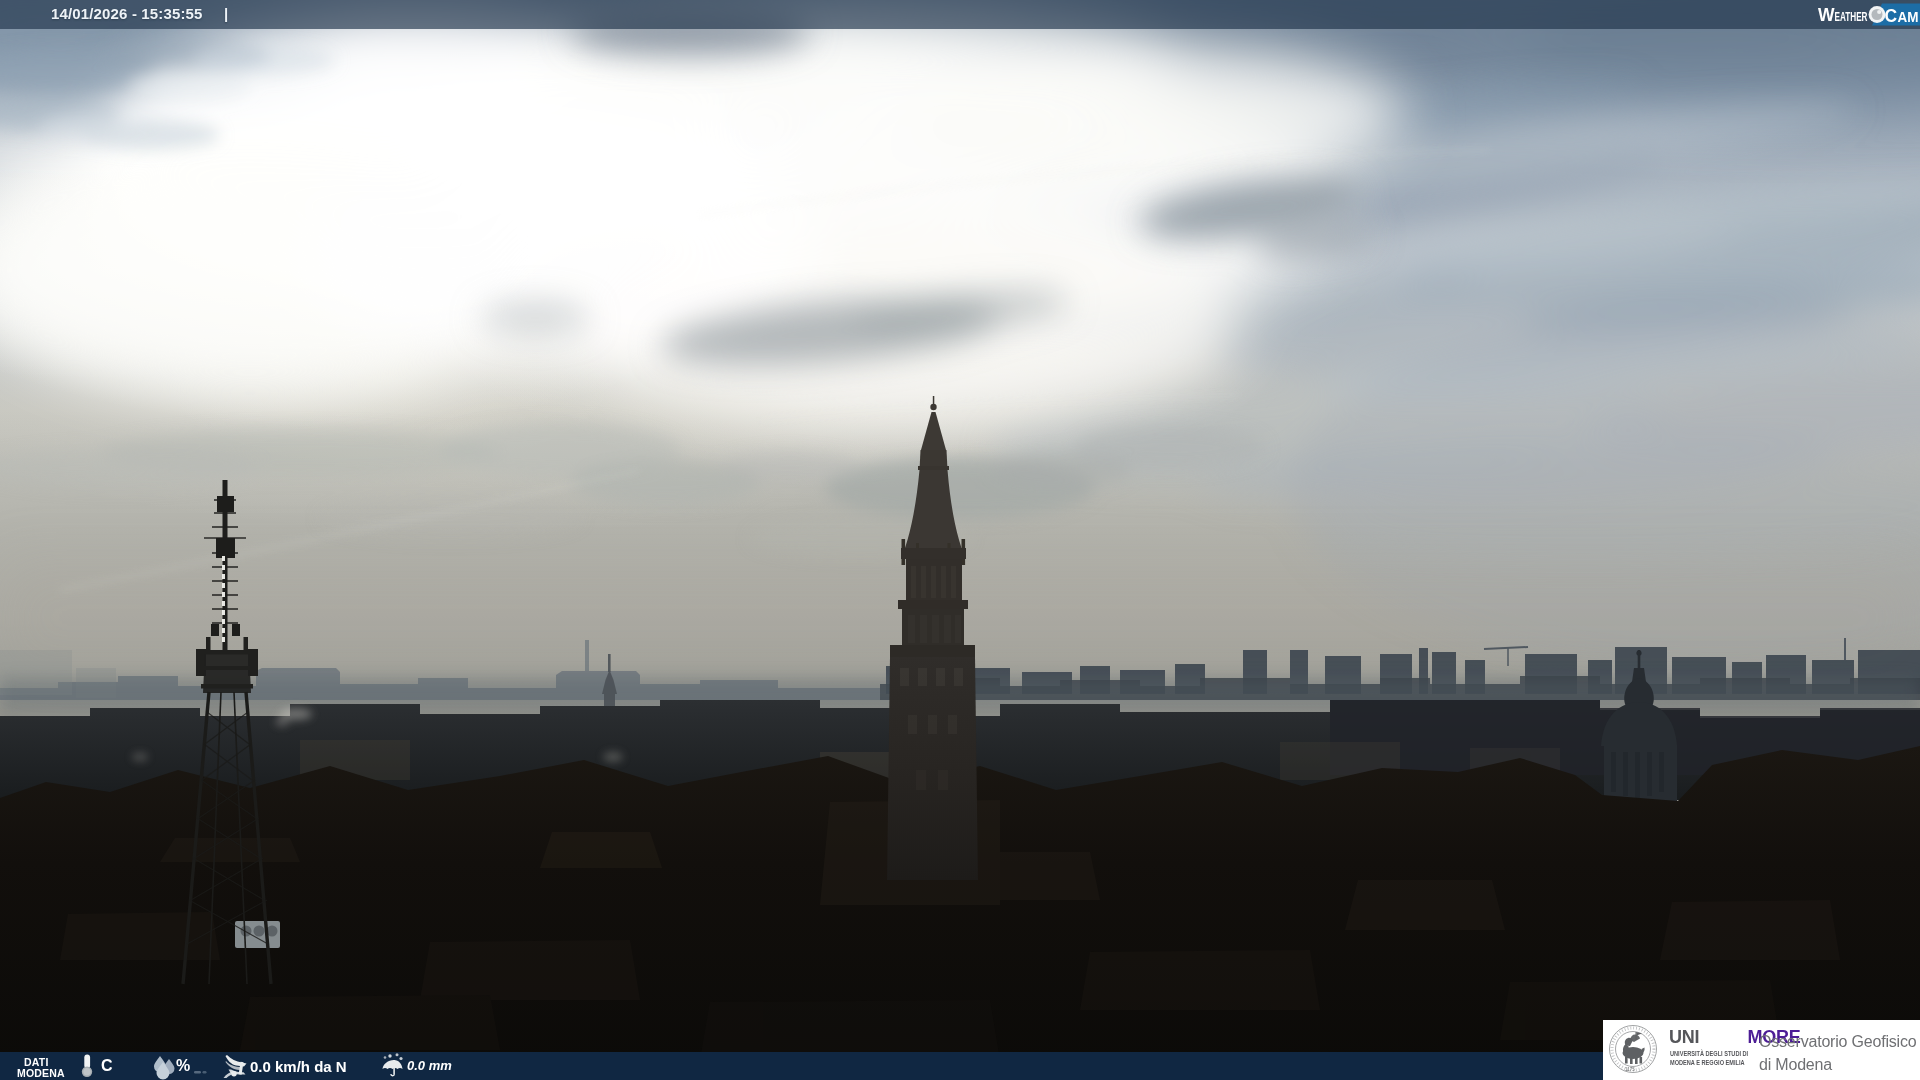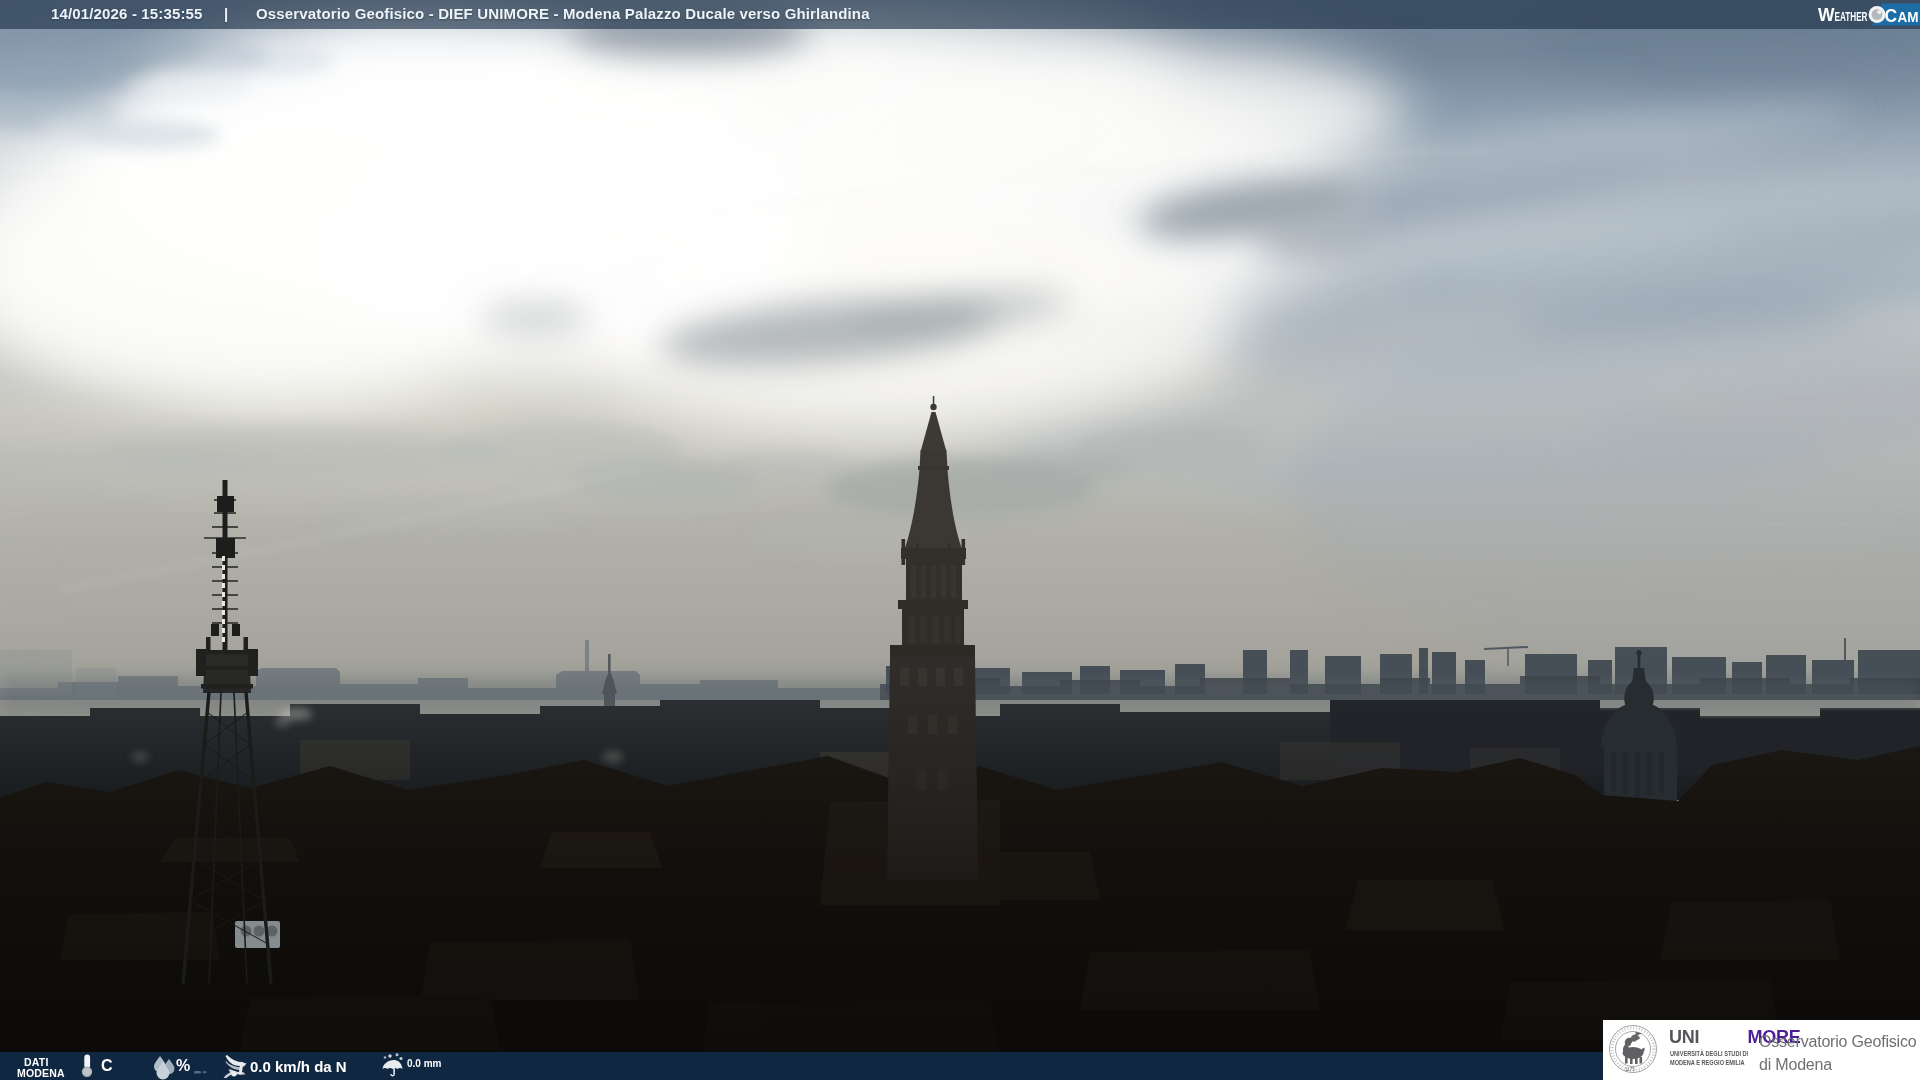--- a/index.html
+++ b/index.html
@@ -376,21 +376,20 @@
     <rect x="948" y="715" width="9" height="19" fill="#45413b"></rect>
     <rect x="916" y="770" width="10" height="20" fill="#38342f"></rect>
     <rect x="938" y="770" width="10" height="20" fill="#38342f"></rect>
   </g>
 </g>
 </svg>
 
 <div id="topbar">
   <span class="t" style="left:51px;">14/01/2026 - 15:35:55</span>
   <span class="t" style="left:224px;">|</span>
-  <span class="t" style="left:256px;">Osservatorio Geofisico - DIEF UNIMORE - Modena Palazzo Ducale verso Ghirlandina</span>
 </div>
 <div id="wcam">
  <svg width="112" height="26" viewBox="0 0 112 26">
   <path d="M74 1.5 L112 1.5 L112 23.5 L64 23.5 Z" fill="#1c6da6"></path>
   <text x="10" y="19" font-family="Liberation Sans, sans-serif" font-weight="bold" font-size="17.5" fill="#ffffff">W</text>
   <text x="26.5" y="19" font-family="Liberation Sans, sans-serif" font-weight="bold" font-size="12.5" fill="#ffffff" textLength="33" lengthAdjust="spacingAndGlyphs">EATHER</text>
   <circle cx="69" cy="12.5" r="8.4" fill="#f2f4f5"></circle>
   <circle cx="69" cy="12.5" r="5.5" fill="#b4b9bd"></circle>
   <circle cx="71.2" cy="10" r="2.1" fill="#eef0f1"></circle>
   <text x="76.5" y="19.5" font-family="Liberation Sans, sans-serif" font-weight="bold" font-size="17.5" fill="#ffffff">C</text>
@@ -432,21 +431,21 @@
    <circle cx="397" cy="2.8" r="1.5" opacity="0.8"></circle>
    <circle cx="401" cy="6.5" r="1.6" opacity="0.85"></circle>
    <circle cx="385" cy="5.5" r="1.3" opacity="0.7"></circle>
   </g>
  </svg>
  <span class="bt" style="left:24px;top:4px;font-size:10.5px;letter-spacing:0.2px;text-align:right;">DATI</span>
  <span class="bt" style="left:17px;top:14.5px;font-size:10.5px;letter-spacing:0.2px;">MODENA</span>
  <span class="bt" style="left:101px;top:5px;font-size:16px;">C</span>
  <span class="bt" style="left:176px;top:5px;font-size:16px;">%</span>
  <span class="bt" style="left:250px;top:5.5px;font-size:15px;letter-spacing:0px;">0.0 km/h da N</span>
- <span class="bt" style="left:407px;top:5.5px;font-size:10px;letter-spacing:0px;">0.0 mm</span>
+ <span class="bt" style="left:407px;top:5.5px;font-size:13px;letter-spacing:0px;font-style:italic;">0.0 mm</span>
 </div>
 <div id="unibox">
  <svg width="317" height="60" viewBox="0 0 317 60">
   <circle cx="30" cy="29" r="26" fill="#ffffff"></circle>
   <circle cx="30" cy="29" r="23.5" fill="none" stroke="#96989a" stroke-width="0.9"></circle>
   <circle cx="30" cy="29" r="21" fill="none" stroke="#8d8f92" stroke-width="3" stroke-dasharray="0.8 2.1" opacity="0.6"></circle>
   <circle cx="30" cy="29" r="17.5" fill="none" stroke="#8f9193" stroke-width="0.8"></circle>
   <g fill="#5e6063">
    <ellipse cx="30" cy="33" rx="10.5" ry="6"></ellipse>
    <path d="M21 34 C19 30 20 26 23 24 L26 27 Z"></path>

